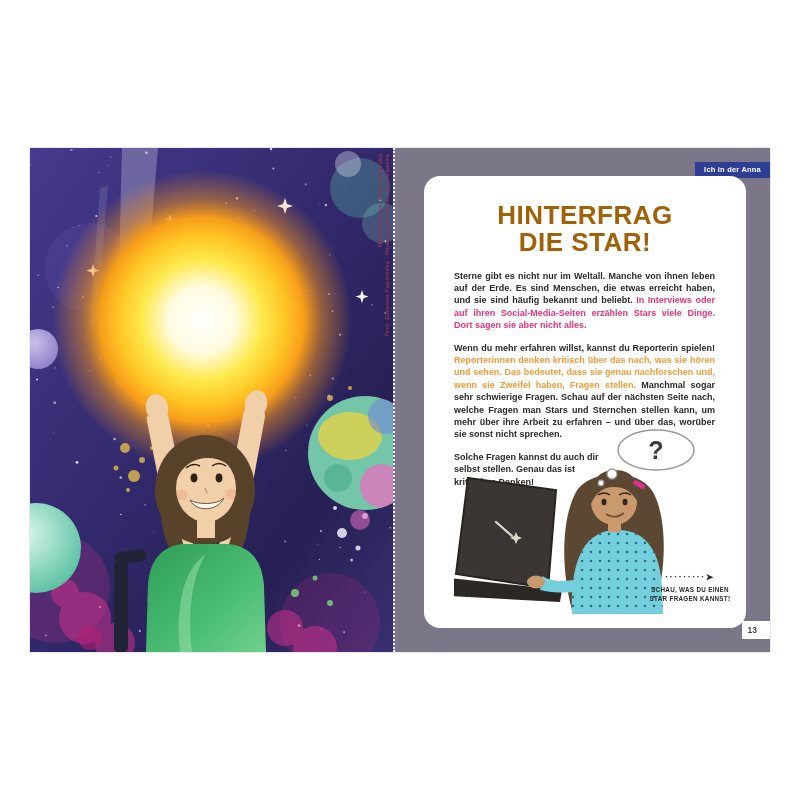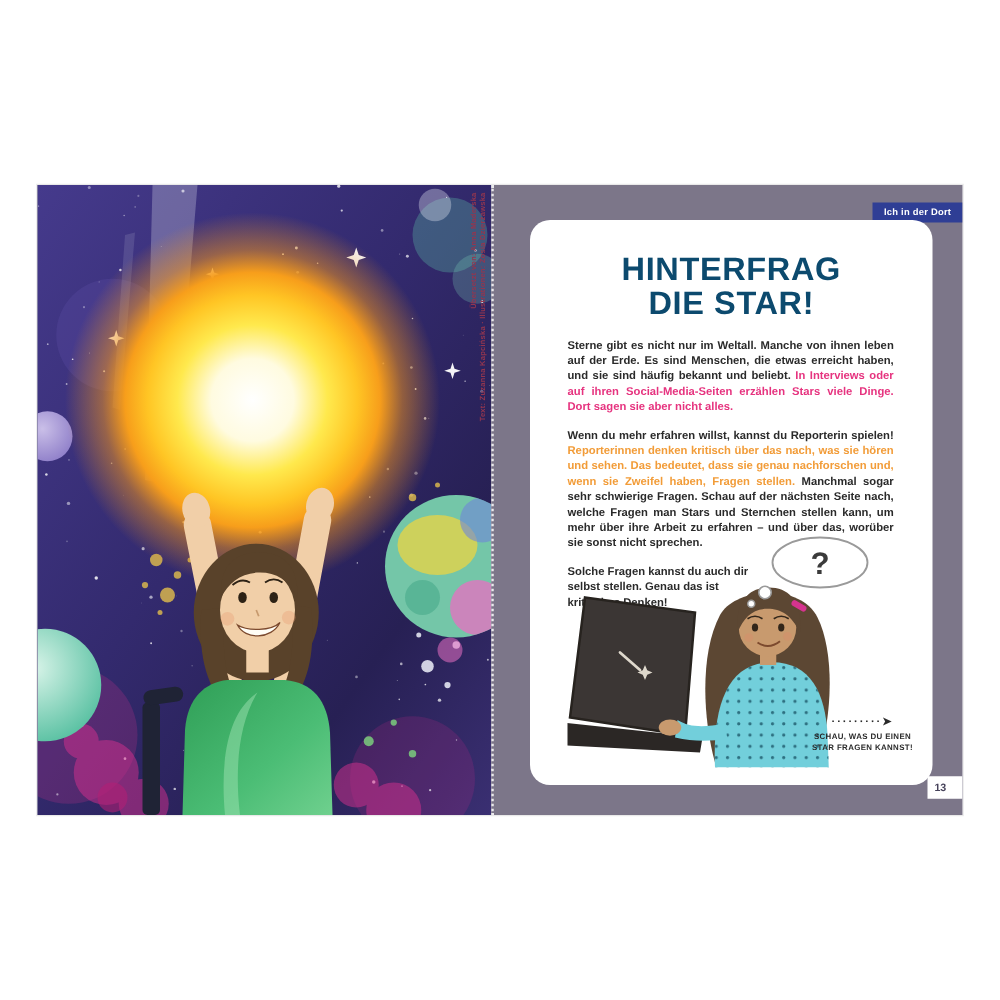--- a/index.html
+++ b/index.html
@@ -20,21 +20,21 @@
               border-left:2px dotted rgba(255,255,255,.85);}
   .scissors{position:absolute;left:-8px;bottom:26px;color:#fff;font-size:13px;
             transform:rotate(90deg);line-height:1;}
   .section-tab{position:absolute;top:14px;right:0;background:#2f3e95;color:#fff;
                font-size:7.5px;font-weight:700;padding:3px 9px 4px 9px;letter-spacing:.2px;}
   .page-num{position:absolute;bottom:13px;right:0;background:#fff;color:#46425a;
             font-size:8.5px;font-weight:700;padding:4px 13px 4px 6px;}
   .card{position:absolute;left:31px;top:28px;width:322px;height:452px;background:#fff;
         border-radius:16px;overflow:hidden;}
   .card-inner{padding:24px 30px 0 30px;}
-  .title{text-align:center;font-size:26px;line-height:1.05;font-weight:800;color:#0c4a6e;
+  .title{text-align:center;font-size:26px;line-height:1.05;font-weight:800;color:#a16207;
          letter-spacing:.5px;margin:2px 0 13px 0;}
   .bodytext{font-size:9px;line-height:1.38;font-weight:700;color:#2a2a2a;
             text-align:justify;margin:0 1px 10px 0;}
   .p3{width:152px;text-align:left;}
   .pink{color:#e6337f;}
   .orange{color:#f29c38;}
   .illu{position:absolute;left:30px;bottom:14px;width:262px;height:190px;}
   .callout{position:absolute;right:9px;bottom:24px;width:94px;text-align:center;}
   .callout-arrow{font-size:9px;letter-spacing:1.5px;color:#2a2a2a;font-weight:700;margin-bottom:3px;}
   .callout-text{font-size:6.3px;font-weight:800;color:#2a2a2a;letter-spacing:.3px;line-height:1.55;}
@@ -311,21 +311,21 @@
       </svg>
 
       <span class="credit-line credit-a">Übersetzt von: Anna Maderska</span>
       <span class="credit-line credit-b">Text: Zuzanna Kapcińska · Illustrationen: Zosia Dzierżawska</span>
     </div>
 
     <div class="right-page">
       <div class="spine-dots"></div>
       <span class="scissors">✂</span>
 
-      <div class="section-tab">Ich in der Dort</div>
+      <div class="section-tab">Ich in der Anna</div>
 
       <div class="card">
         <div class="card-inner">
           <div class="title">
             <span>HINTERFRAG</span><br>
             <span>DIE STAR!</span>
           </div>
           <p class="bodytext"><span>Sterne gibt es nicht nur im Weltall. Manche von ihnen leben auf der Erde. Es sind Menschen, die etwas erreicht haben, und sie sind häufig bekannt und beliebt. </span><span class="pink">In Interviews oder auf ihren Social-Media-Seiten erzählen Stars viele Dinge. Dort sagen sie aber nicht alles.</span></p>
           <p class="bodytext"><span>Wenn du mehr erfahren willst, kannst du Reporterin spielen! </span><span class="orange">Reporterinnen denken kritisch über das nach, was sie hören und sehen. Das bedeutet, dass sie genau nachforschen und, wenn sie Zweifel haben, Fragen stellen. </span><span>Manchmal sogar sehr schwierige Fragen. Schau auf der nächsten Seite nach, welche Fragen man Stars und Sternchen stellen kann, um mehr über ihre Arbeit zu erfahren – und über das, worüber sie sonst nicht sprechen.</span></p>
           <p class="bodytext p3">Solche Fragen kannst du auch dir selbst stellen. Genau das ist kritisches Denken!</p>

